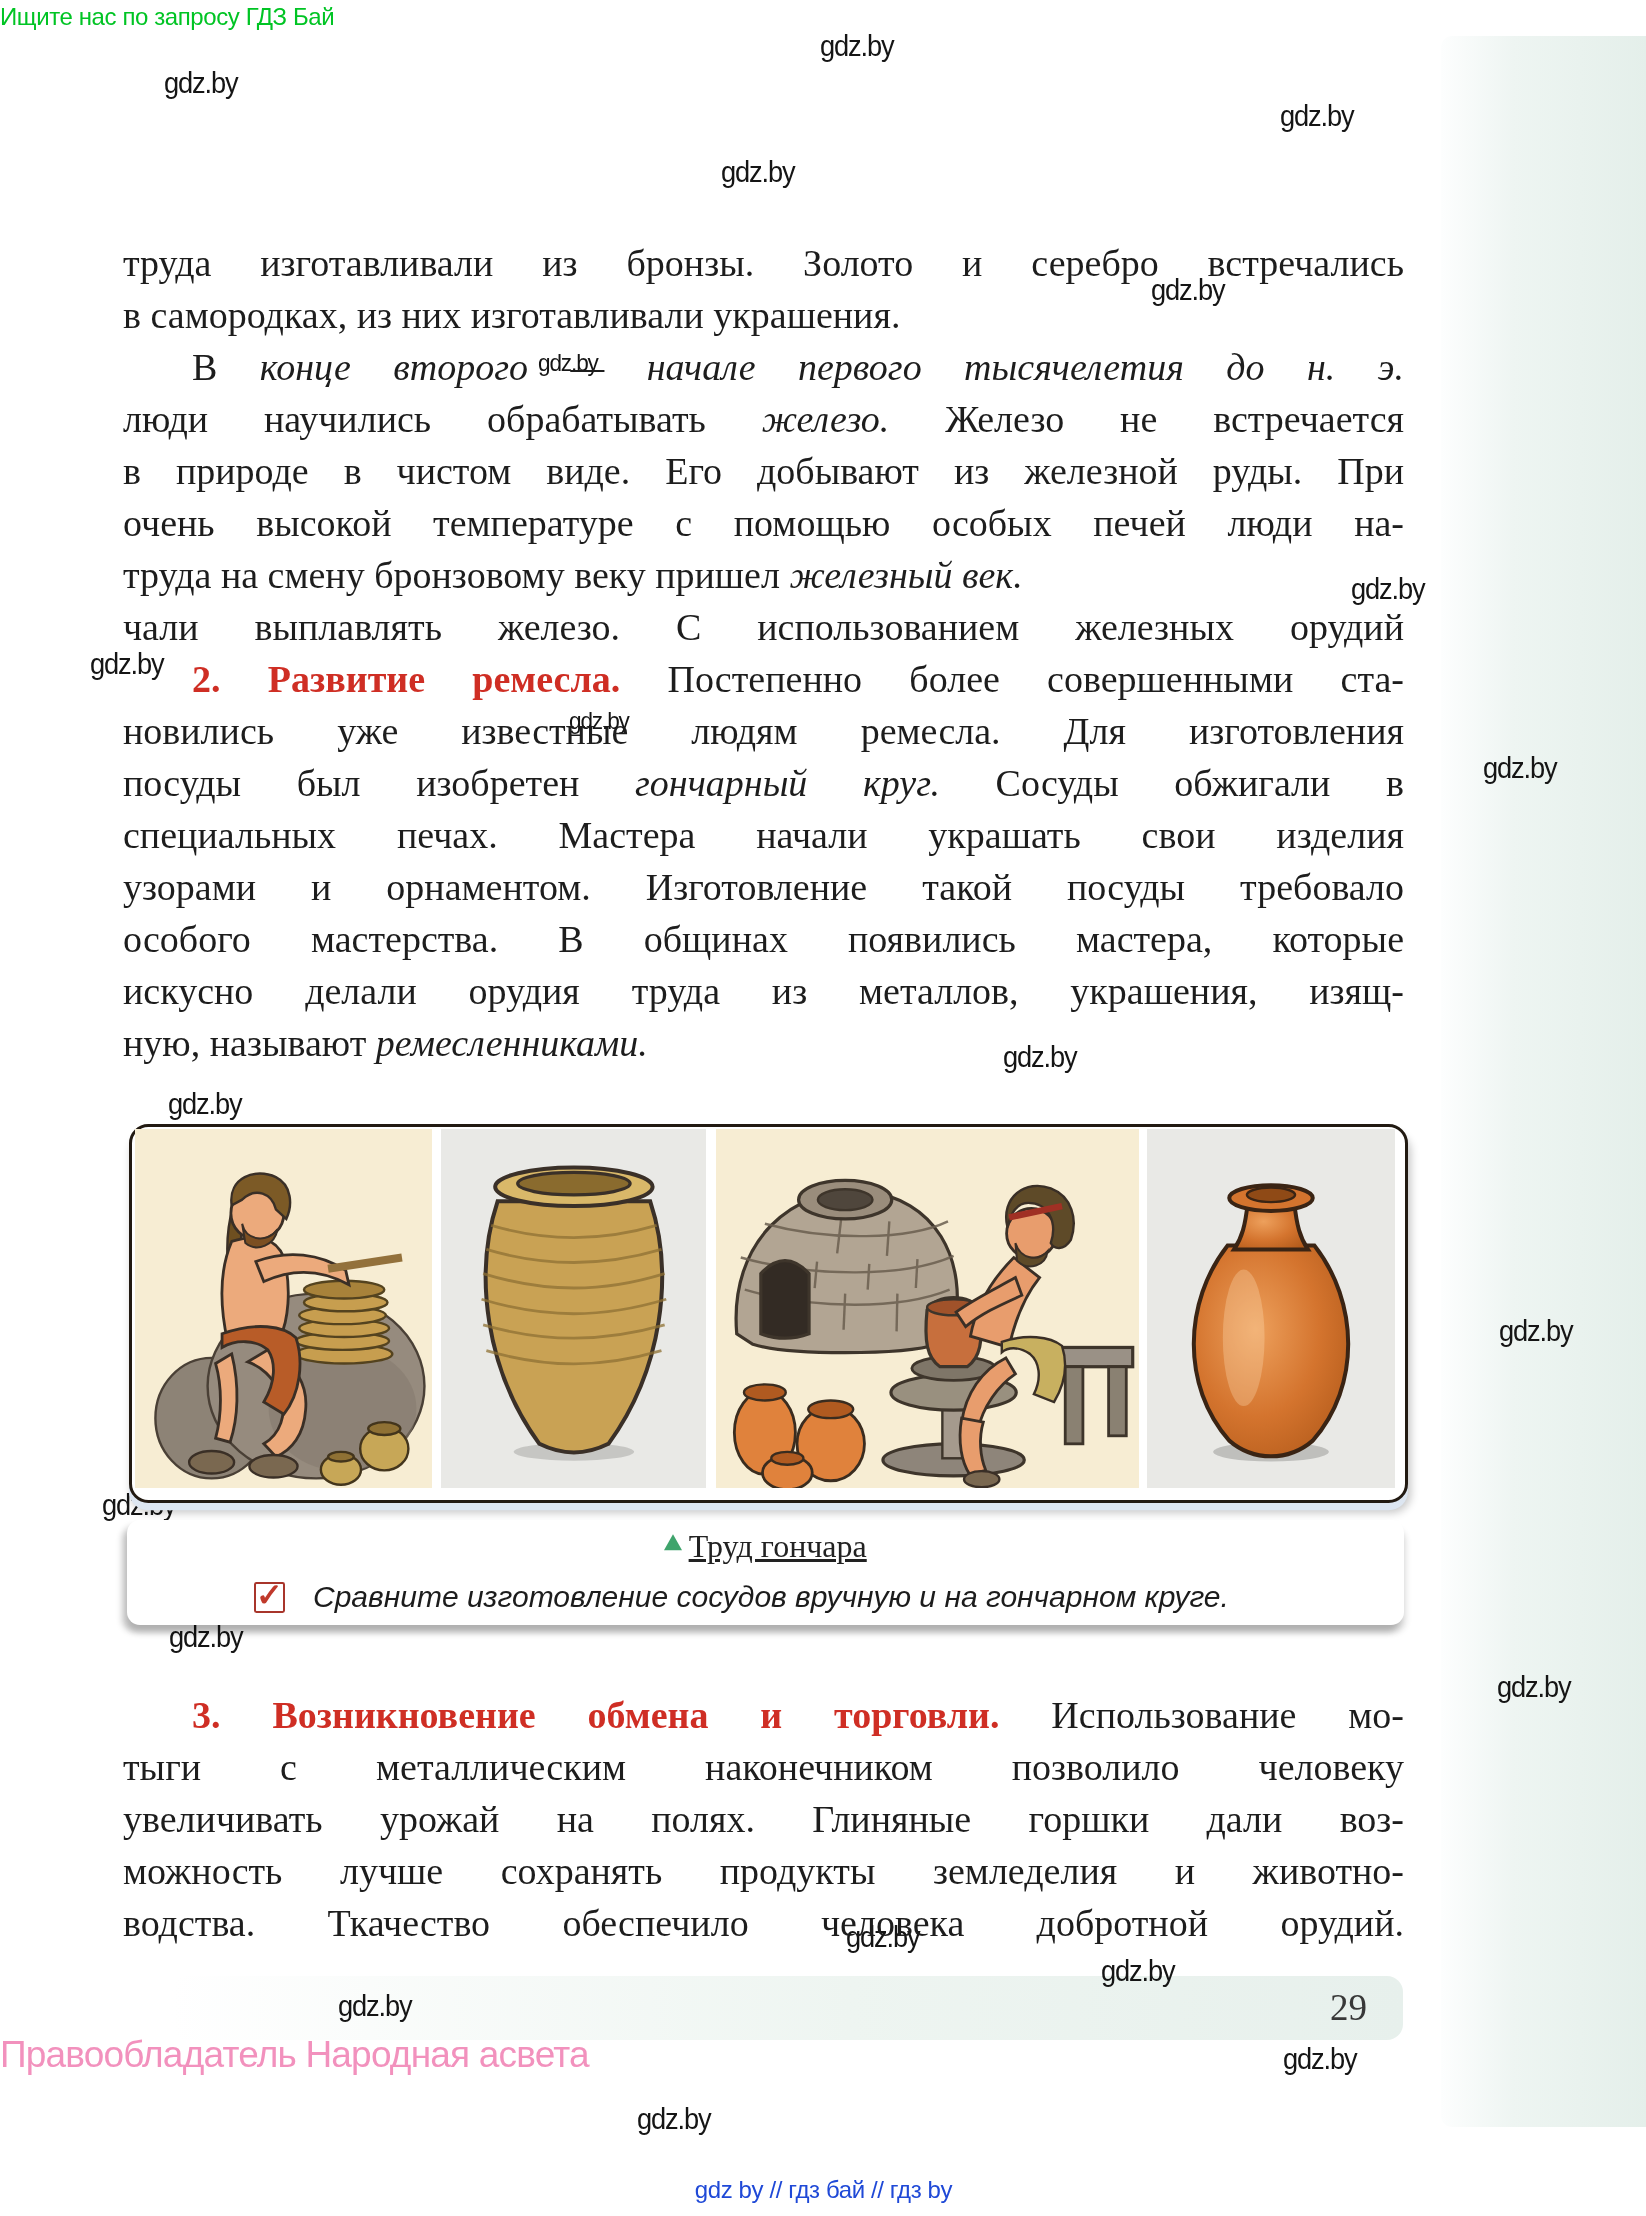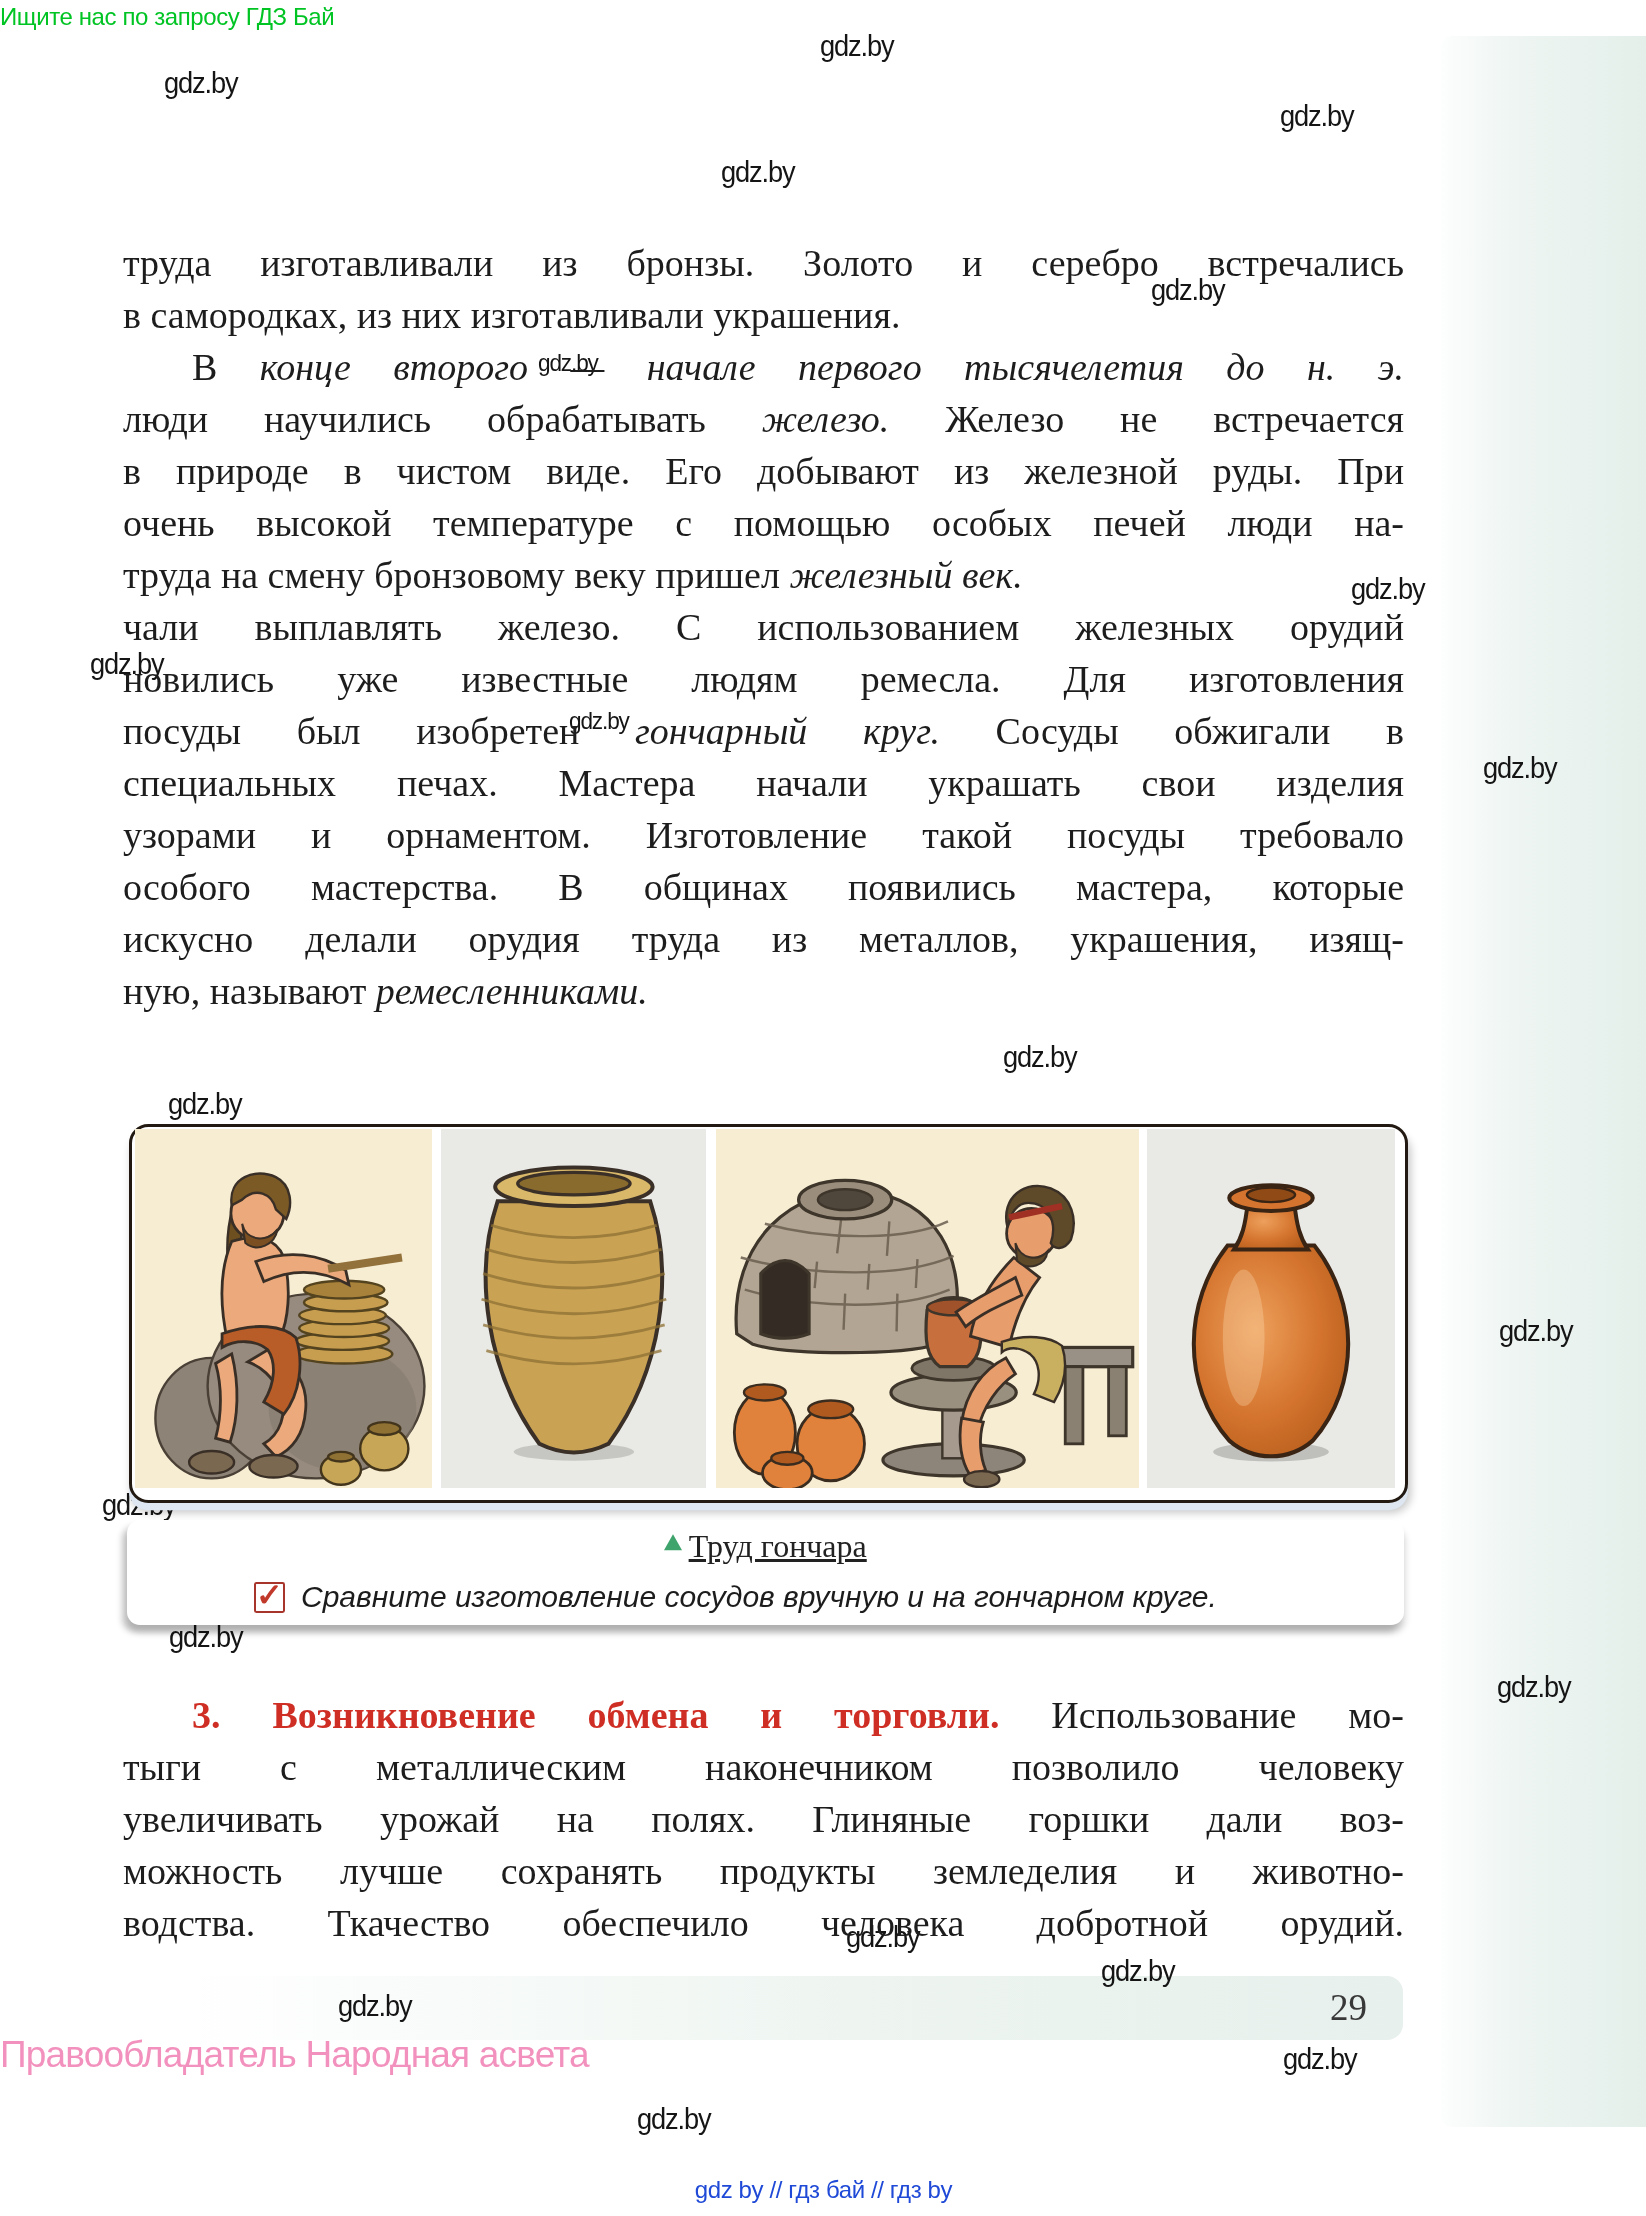--- a/index.html
+++ b/index.html
@@ -35,21 +35,21 @@
   .caption-card{position:absolute;left:127px;top:1520px;width:1277px;height:105px;background:#ffffff;
      border-radius:13px;box-shadow:-4.8px 6.4px 6.4px rgba(0,0,0,0.22), 1.6px 8px 6.4px rgba(0,0,0,0.12);}
   .caption-row{position:absolute;top:8px;left:0;width:100%;display:flex;justify-content:center;align-items:center;}
   .tri-up{width:0;height:0;border-left:9.7px solid transparent;border-right:9.7px solid transparent;
      border-bottom:16px solid #3fa46c;margin-right:6.4px;transform:translateY(-4.8px);}
   .caption-text{font-size:32px;color:#222222;text-decoration:underline;}
   .task-row{position:absolute;left:127px;top:60px;display:flex;align-items:center;}
   .checkbox{width:31px;height:31px;border:2.4px solid #a8352b;border-radius:2.4px;background:#ffffff;
      display:flex;align-items:center;justify-content:center;box-sizing:border-box;}
   .checkbox span{color:#c0392b;font-size:32px;font-weight:bold;line-height:1;transform:translateY(-2.4px);}
-  .task-text{margin-left:16px;font-family:"Liberation Sans",sans-serif;font-style:italic;font-size:30px;color:#1c1c1c;}
+  .task-text{margin-left:28px;font-family:"Liberation Sans",sans-serif;font-style:italic;font-size:30px;color:#1c1c1c;}
   
   .page-number{position:absolute;left:1330px;top:1986px;font-size:37px;color:#383838;}
   .copyright{position:absolute;top:2034px;left:0;width:100%;text-align:left;
      font-family:"Liberation Sans",sans-serif;font-size:37px;letter-spacing:-0.8px;color:#f291bd;}
   .bottom-links{position:absolute;top:2176px;left:0;width:100%;text-align:center;
      font-family:"Liberation Sans",sans-serif;font-size:24px;letter-spacing:-0.4px;color:#1f49d7;}
 </style>
 </head>
 <body>
 
@@ -89,20 +89,21 @@
 
   <div class="text-block" style="top:237px;">
       <div class="line"><span>труда изготавливали из бронзы. Золото и серебро встречались</span></div>
       <div class="line last"><span>в самородках, из них изготавливали украшения.</span></div>
       <div class="line indent"><span>В </span><span class="it">конце второго — начале первого тысячелетия до н. э.</span></div>
       <div class="line"><span>люди научились обрабатывать </span><span class="it">железо.</span><span> Железо не встречается</span></div>
       <div class="line"><span>в природе в чистом виде. Его добывают из железной руды. При</span></div>
       <div class="line"><span>очень высокой температуре с помощью особых печей люди на-</span></div>
       <div class="line last"><span>труда на смену бронзовому веку пришел </span><span class="it">железный век.</span></div>
       <div class="line"><span>чали выплавлять железо. С использованием железных орудий</span></div>
+      <div class="line indent"><span class="red">2. Развитие ремесла.</span><span> Постепенно более совершенными ста-</span></div>
       <div class="line"><span>новились уже известные людям ремесла. Для изготовления</span></div>
       <div class="line"><span>посуды был изобретен </span><span class="it">гончарный круг.</span><span> Сосуды обжигали в</span></div>
       <div class="line"><span>специальных печах. Мастера начали украшать свои изделия</span></div>
       <div class="line"><span>узорами и орнаментом. Изготовление такой посуды требовало</span></div>
       <div class="line"><span>особого мастерства. В общинах появились мастера, которые</span></div>
       <div class="line"><span>искусно делали орудия труда из металлов, украшения, изящ-</span></div>
       <div class="line last"><span>ную, называют </span><span class="it">ремесленниками.</span></div>
     </div>
 
   <div class="fig-frame">

